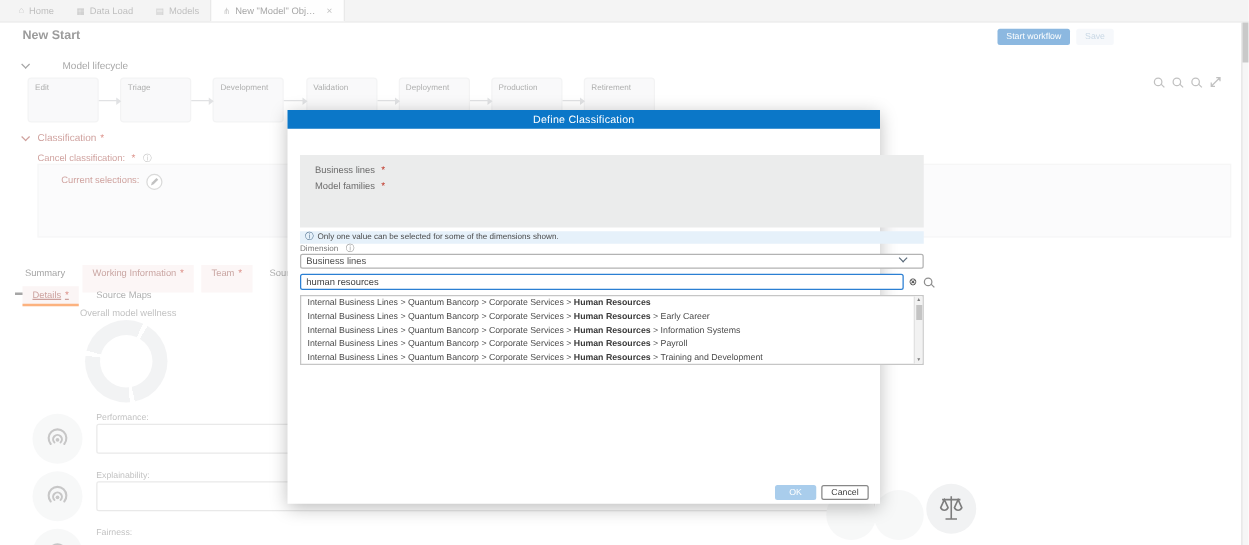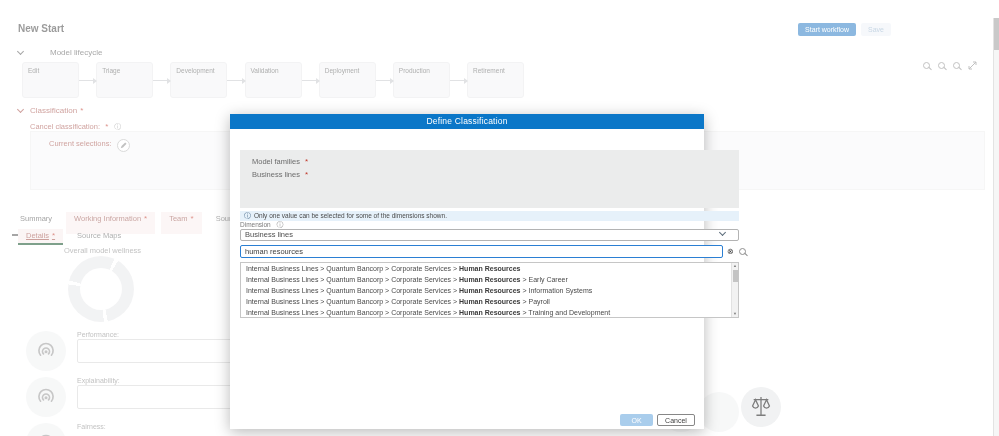--- a/index.html
+++ b/index.html
@@ -41,38 +41,38 @@
   .current-panel { position:absolute; left:30px; top:131px; width:955px; height:59px; background:#f7f8f9; border:1px solid #efefef; }
   .current-inner { position:absolute; left:18px; top:7px; font-size:7.5px; color:#a8544e; display:flex; gap:5px; }
   .edit-circle { width:13px; height:13px; border:1px solid #bcbcbc; border-radius:50%; background:#fff; display:inline-flex; align-items:center; justify-content:center; }
   
   .content-tabs { position:absolute; left:12px; top:212px; height:16px; display:flex; gap:6px; font-size:7.5px; color:#6f6f6f; }
   .ctab { padding:2px 8px 20px; }
   .ctab.active { border-bottom:2px solid #5d5d5d; color:#585858; }
   .ctab.warn { background:#faeeee; color:#9c5b55; }
   .sub-tabs { position:absolute; left:18px; top:229px; height:16px; display:flex; gap:6px; font-size:7.5px; color:#6f6f6f; }
   .stab { padding:2px 8px 3px; }
-  .stab.active { background:#f7eded; border-bottom:2px solid #14532d; color:#a2524c;text-decoration:underline; }
+  .stab.active { background:#f7eded; border-bottom:2px solid #f97316; color:#a2524c;text-decoration:underline; }
   
   .wellness-title { position:absolute; left:10px; top:246px; width:185px; text-align:center; font-size:7.5px; color:#8f8f8f; }
   .donut { position:absolute; left:68px; top:256px; width:66px; height:66px; border-radius:50%;
     background:conic-gradient(#e8e9eb 0 24deg,#fff 24deg 31deg,#e8e9eb 31deg 168deg,#fff 168deg 175deg,#e8e9eb 175deg 278deg,#fff 278deg 285deg,#e8e9eb 285deg 360deg); }
   .donut::after { content:''; position:absolute; inset:12px; background:#fff; border-radius:50%; }
   .chip { position:absolute; width:40px; height:40px; border-radius:50%; background:#f1f2f3; display:flex; align-items:center; justify-content:center; }
   .wlabel { position:absolute; left:77px; font-size:7px; color:#8f8f8f; }
   .wbox { position:absolute; left:77px; width:623px; height:24px; background:#fff; border:1px solid #d8d8d8; border-radius:2px; font-family:inherit; font-size:7.5px; resize:none; }
   
   .chip-row-chip { z-index:60; }
   
   .page-scrollbar { position:absolute; right:0; top:18px; bottom:0; width:6px; background:#f6f6f6; border-left:1px solid #e3e3e3; z-index:60; }
   .page-scroll-thumb { position:absolute; top:0; left:0; right:0; height:32px; background:#c9c9c9; }
   
   .backdrop { position:absolute; inset:0; background:rgba(255,255,255,0.45); z-index:50; }
   .modal { position:absolute; left:230px; top:88px; width:474px; height:315px; background:#fff; z-index:100;
-    box-shadow:0 3px 14px rgba(0,0,0,0.28);margin-top:26px; }
+    box-shadow:0 3px 14px rgba(0,0,0,0.28); }
   .modal-header { position:absolute; left:0; top:0; right:0; height:15px; background:#0b77c8; color:#fff; font-size:8.5px; line-height:15px; text-align:center; letter-spacing:0.2px; }
   .sel-panel { position:absolute; left:10px; top:36px; width:499px; height:58px; background:#ebecec; padding:5px 12px; }
   .sel-line { font-size:7.5px; color:#6c6c6c; line-height:13px; }
   .info-bar { position:absolute; left:10px; top:97px; width:499px; height:10px; background:#e6f1fa; font-size:6.5px; color:#4a4a4a; line-height:10px; padding-left:4px; }
   .dim-label { position:absolute; left:10px; top:106px; font-size:6.5px; color:#7a7a7a; }
   .dim-select { position:absolute; left:10px; top:115px; width:499px; height:12px; border:1px solid #b3b3b3; border-radius:2px; font-size:7.5px; color:#4f4f4f; line-height:10px; padding-left:4px; background:#fff; }
   .dim-select .chev { position:absolute; right:6px; top:3px; color:#5b6b7a; }
   .search-input { position:absolute; left:10px; top:131px; width:483px; height:13px; border:1px solid #2b7fd3; border-radius:2px; font-family:inherit; font-size:7.5px; color:#3f3f3f; padding:0 4px; outline:none; }
   .clear-icon { position:absolute; left:497px; top:132px; font-size:8px; color:#444; line-height:11px; }
   .search-mag { position:absolute; left:509px; top:134px; }
@@ -86,20 +86,39 @@
   .modal-actions { position:absolute; right:9px; top:300px; display:flex; gap:4px; }
   .btn-ok { width:33px; height:12px; font-size:7px; font-family:inherit; color:#fff; background:#a9cdec; border:none; border-radius:2px; }
   .btn-cancel { width:38px; height:12px; font-size:7px; font-family:inherit; color:#3f3f3f; background:#fff; border:1px solid #878787; border-radius:2px; }
   svg { display:block; }
 </style>
 </head>
 <body>
 
 <div class="screen">
 
+  <div class="tabbar">
+      <div class="tab">
+        <span class="ticon">⌂</span>
+        <span>Home</span>
+      </div>
+      <div class="tab">
+        <span class="ticon">▦</span>
+        <span>Data Load</span>
+      </div>
+      <div class="tab">
+        <span class="ticon">▤</span>
+        <span>Models</span>
+      </div>
+      <div class="tab active">
+        <span class="ticon">⋔</span>
+        <span>New "Model" Obj…</span>
+        <span class="tclose">×</span>
+      </div>
+    </div>
 
   <div class="page-title">New Start</div>
   <div class="head-actions">
     <button class="btn-primary">Start workflow</button>
     <button class="btn-ghost">Save</button>
   </div>
 
   <div class="section-head lifecycle-head">
     <span class="chev"></span>
     <span>Model lifecycle</span>
@@ -216,22 +235,22 @@
   <div class="page-scrollbar">
     <div class="page-scroll-thumb"></div>
   </div>
 
   <div class="backdrop"></div>
 
   <div class="modal">
     <div class="modal-header">Define Classification</div>
 
     <div class="sel-panel" id="sel-panel">
+        <div class="sel-line">Business lines <span class="req">*</span></div>
         <div class="sel-line">Model families <span class="req">*</span></div>
-        <div class="sel-line">Business lines <span class="req">*</span></div>
       </div>
 
     <div class="info-bar">
       <span class="iinfo" style="color:#4a6b8a; margin:0 3px 0 0;">ⓘ</span><span>Only one value can be selected for some of the dimensions shown.</span>
     </div>
 
     <div class="dim-label">
       <span>Dimension</span>
       <span class="iinfo">ⓘ</span>
     </div>

